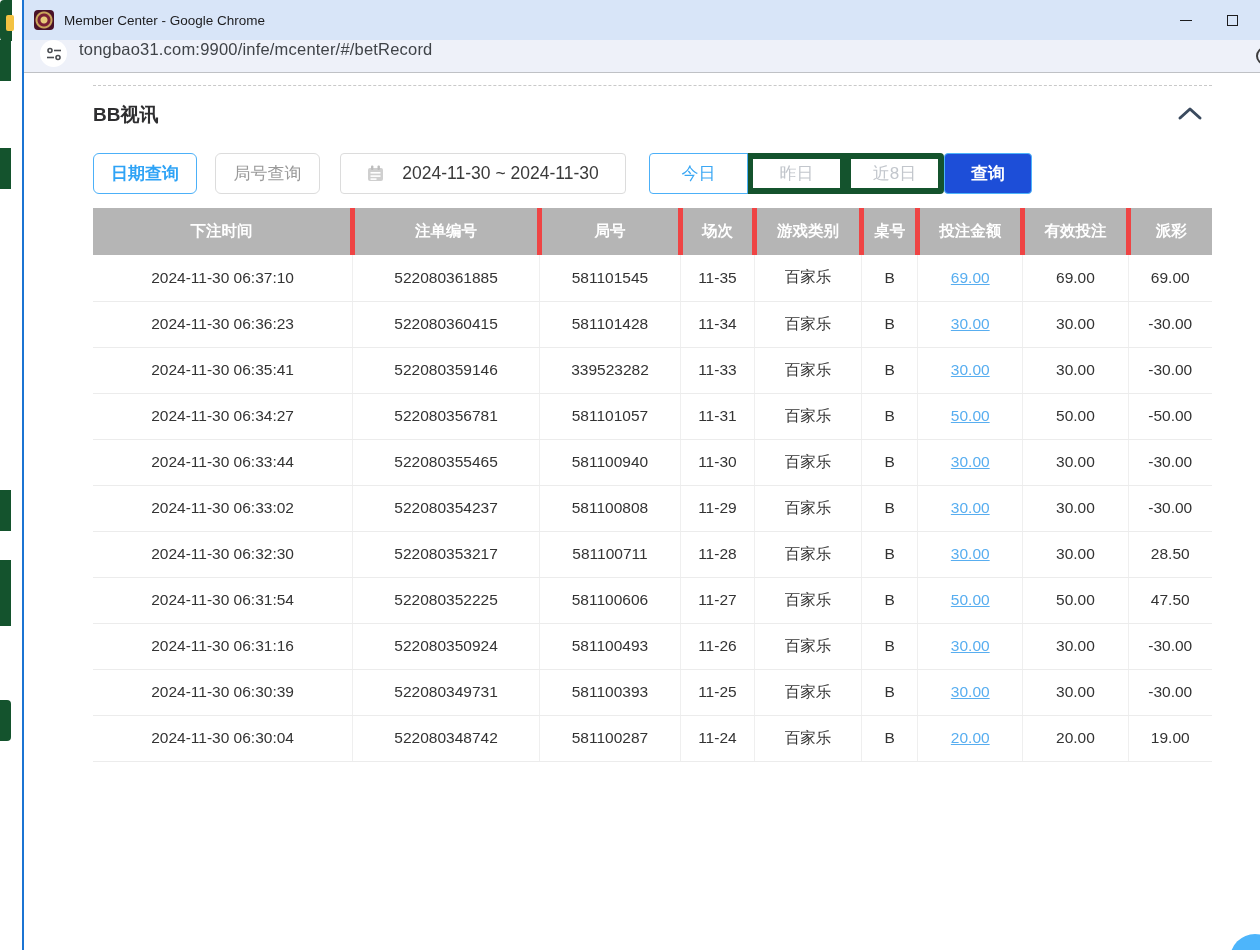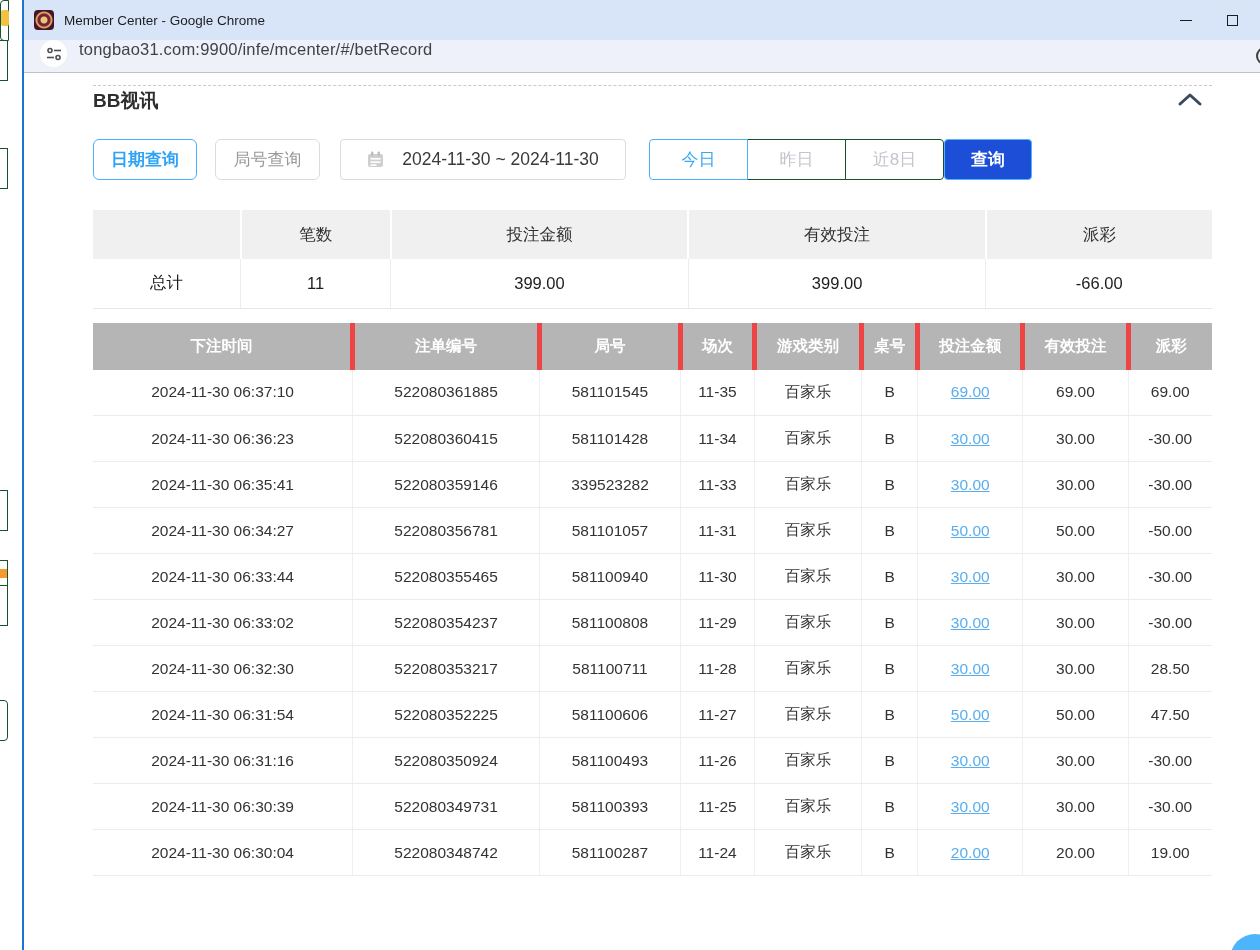--- a/index.html
+++ b/index.html
@@ -35,31 +35,31 @@
   .wbtn.close { width:18px; overflow:hidden; justify-content:flex-start; padding-left:4px; }
 
   .urlbar { position:relative; height:33px; background:#eef1f9; border-bottom:1px solid #bfc1c5; display:flex; align-items:flex-start; padding-left:16px; overflow:hidden; }
   .site-chip { width:27px; height:27px; border-radius:50%; background:#fff; display:flex; align-items:center; justify-content:center; flex:0 0 auto; }
   .url { margin-left:12px; font-size:16.5px; color:#3f4348; letter-spacing:.2px; }
   .rec { position:absolute; right:-4px; top:4px; }
 
   
   .page { position:relative; height:876px; background:#fff; padding:0 61px 0 69px; overflow:visible; }
   .dashed { border-top:1px dashed #c9c9c9; margin-top:12px; }
-  .head-row { display:flex; align-items:center; justify-content:space-between; margin-top:2px; height:26px; }
+  .head-row { display:flex; align-items:center; justify-content:space-between; margin-top:16px; height:26px; }
   .panel-title { font-size:19px; font-weight:bold; color:#2e2e30; }
   .chev { margin-right:8px; cursor:pointer; }
 
   .filters { display:flex; align-items:center; margin-top:25px; height:41px; }
   .btn { height:41px; border-radius:6px; background:#fff; font-size:17px; display:inline-flex; align-items:center; justify-content:center; cursor:pointer; }
   .btn-date { width:104px; border:1px solid #4cb0f8; color:#2ea3f6; font-weight:bold; }
   .btn-round { width:105px; border:1px solid #dcdcdc; color:#999; margin-left:18px; }
   .date-input { margin-left:20px; width:286px; height:41px; border:1px solid #dcdcdc; border-radius:4px; display:flex; align-items:center; justify-content:center; gap:18px; font-size:17.5px; color:#3a3a3a; cursor:pointer; }
   .btn-group { display:flex; margin-left:12px; }
-  .seg { width:99px; height:41px; background:#fff; border:1px solid #14532d; color:#c2c6cc; font-size:17px; display:flex; align-items:center; justify-content:center; margin-left:-1px; cursor:pointer; }
+  .seg { width:99px; height:41px; background:#fff; border:6px solid #14532d; color:#c2c6cc; font-size:17px; display:flex; align-items:center; justify-content:center; margin-left:-1px; cursor:pointer; }
   .seg:first-child { border-radius:4px 0 0 4px; margin-left:0; }
   .seg:last-child { border-radius:0 4px 4px 0; }
   .seg.active { border:1px solid #4cb0f8; color:#3aa7f4; z-index:1;margin-left:11px; }
   .btn-search { width:88px; margin-left:0; background:#1d4ed8; border:1px solid #4db4fa; color:#fff; font-weight:bold; border-radius:4px; }
 
   table { border-collapse:collapse; width:100%; table-layout:fixed; }
   td, th { text-align:center; overflow:hidden; white-space:nowrap; }
 
   .summary { margin-top:30px; }
   .summary th { height:49px; background:#f0f0f0; font-weight:400; font-size:16.5px; color:#2f2f2f; border-right:2px solid #fff; }
@@ -156,47 +156,20 @@
           <span>2024-11-30 ~ 2024-11-30</span>
         </div>
         <div class="btn-group">
           <button class="seg active">今日</button>
           <button class="seg">昨日</button>
           <button class="seg">近8日</button>
         </div>
         <button class="btn btn-search">查询</button>
       </div>
 
-      <table class="summary">
-        <colgroup>
-            <col style="width:13.2%">
-            <col style="width:13.4%">
-            <col style="width:26.6%">
-            <col style="width:26.6%">
-            <col style="width:20.2%">
-          </colgroup>
-        <thead>
-          <tr>
-            <th></th>
-            <th>笔数</th>
-            <th>投注金额</th>
-            <th>有效投注</th>
-            <th>派彩</th>
-          </tr>
-        </thead>
-        <tbody>
-          <tr>
-            <td>总计</td>
-            <td>11</td>
-            <td>399.00</td>
-            <td>399.00</td>
-            <td class="neg">-66.00</td>
-          </tr>
-        </tbody>
-      </table>
 
       <table class="bets">
         <colgroup>
             <col style="width:23.2%">
             <col style="width:16.7%">
             <col style="width:12.6%">
             <col style="width:6.6%">
             <col style="width:9.6%">
             <col style="width:5.0%">
             <col style="width:9.4%">

